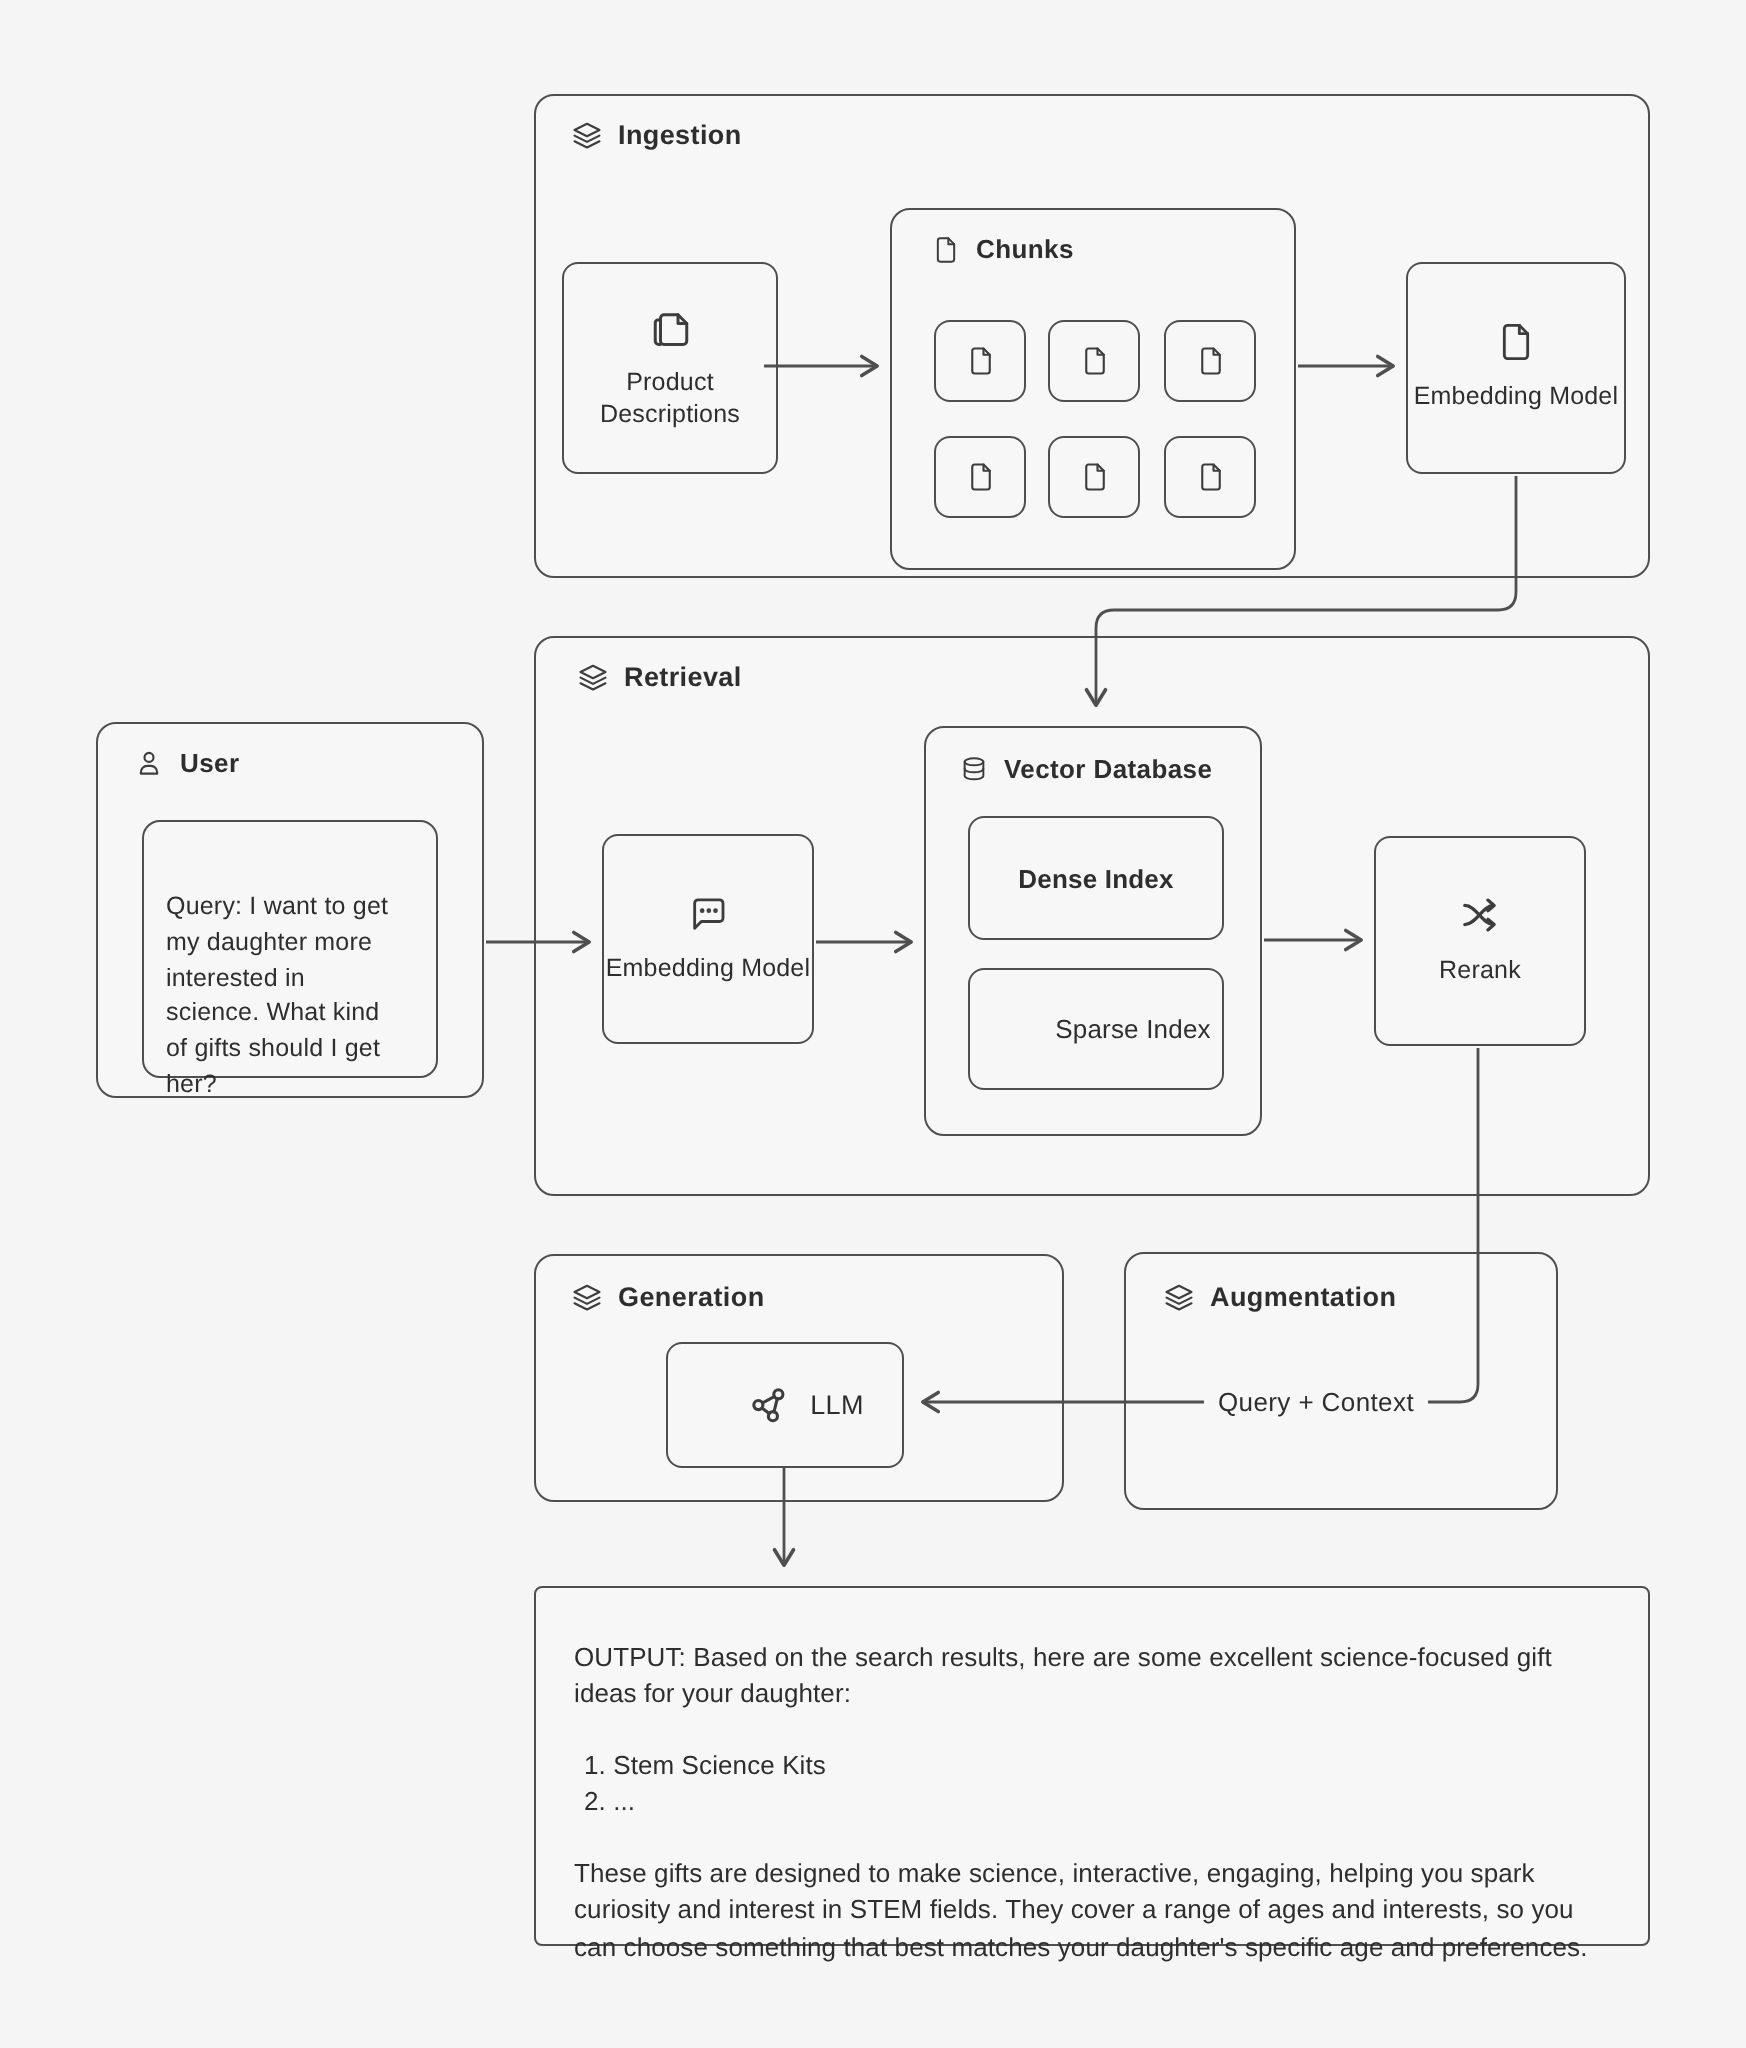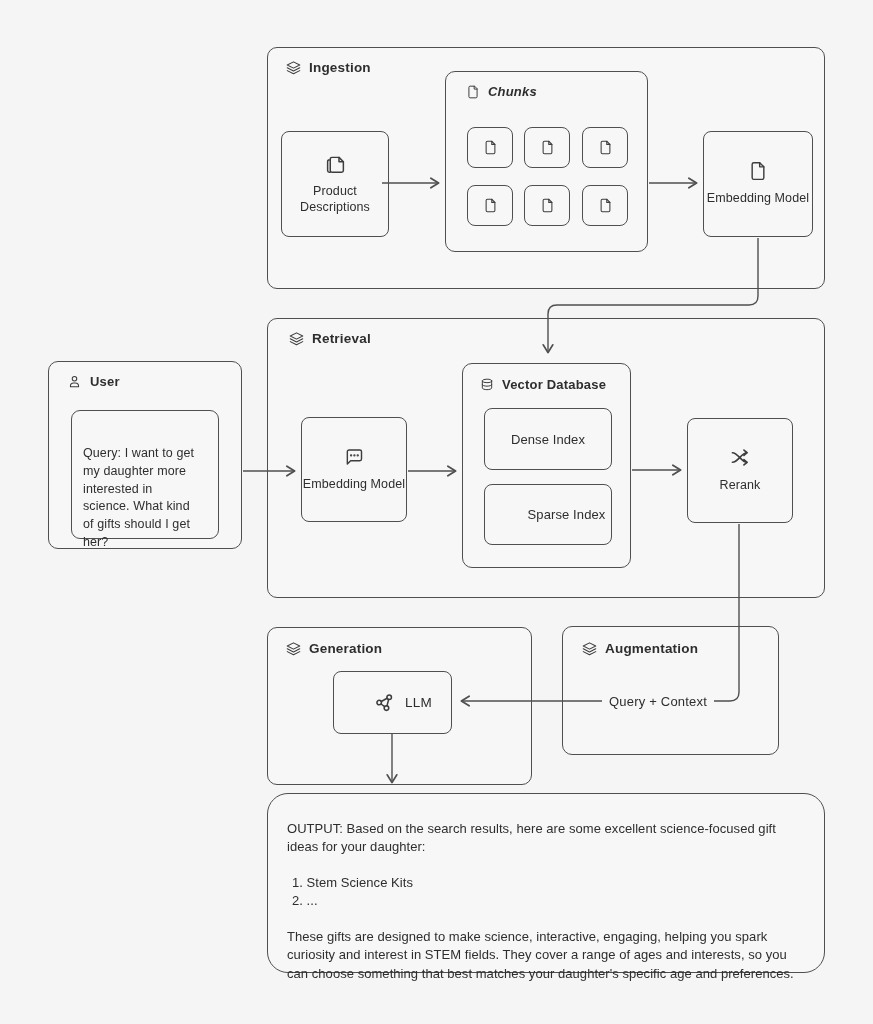--- a/index.html
+++ b/index.html
@@ -57,21 +57,21 @@
     display:flex;align-items:center;justify-content:center;gap:10px;
     font-size:13.5px;font-weight:500;letter-spacing:.2px;
   }
   .float-label{
     position:absolute;transform:translate(-50%,-50%);
     font-size:13px;font-weight:500;letter-spacing:.2px;white-space:nowrap;
     background:var(--fill);padding:0 4px;
   }
   .output-box{
     position:absolute;left:267px;top:793px;width:558px;height:180px;
-    border:1.4px solid var(--line);border-radius:21px;background:var(--fill);
+    border:1.4px solid var(--line);border-radius:4px;background:var(--fill);
     padding:26px 20px 12px 19px;
     font-size:13px;line-height:1.42;font-weight:500;letter-spacing:.05px;
   }
   .output-box .out-list{margin:17px 0 17px 5px;list-style:none;}
   svg.icon{display:block;stroke:#3d3d3d;fill:none;stroke-width:1.7;stroke-linecap:round;stroke-linejoin:round;}
   .wires{position:absolute;left:0;top:0;pointer-events:none;}
 </style>
 </head>
 <body>
 
@@ -134,21 +134,21 @@
     </div>
   </div>
 
   <div class="box inner node" style="left:281px;top:131px;width:108px;height:106px;">
     <svg class="icon" width="21" height="21">
         <use href="#i-copy"></use>
       </svg>
     <span class="label">Product Descriptions</span>
   </div>
 
-  <div class="box" style="left:445px;top:71px;width:203px;height:181px;font-style:italic;">
+  <div class="box" style="left:445px;top:104px;width:203px;height:181px;">
     <div class="mini-header" style="left:20px;top:12px;">
       <svg class="icon" width="14" height="14">
           <use href="#i-file"></use>
         </svg>
       <span>Chunks</span>
     </div>
     <div class="chunk" style="left:21px;top:55px;">
         <svg class="icon" width="15" height="15">
           <use href="#i-file"></use>
         </svg>
@@ -215,36 +215,36 @@
     <span class="label">Embedding Model</span>
   </div>
 
   <div class="box" style="left:462px;top:363px;width:169px;height:205px;">
     <div class="mini-header" style="left:17px;top:13px;">
       <svg class="icon" width="14" height="14">
           <use href="#i-database"></use>
         </svg>
       <span>Vector Database</span>
     </div>
-    <div class="index-box" style="left:21px;top:44px;width:128px;height:62px;">
+    <div class="index-box" style="left:21px;top:44px;width:128px;height:62px;font-weight:bold;">
       <span>Dense Index</span>
     </div>
     <div class="index-box" style="left:21px;top:120px;width:128px;height:61px;padding-left:37px;">
       <span>Sparse Index</span>
     </div>
   </div>
 
   <div class="box inner node" style="left:687px;top:418px;width:106px;height:105px;">
     <svg class="icon" width="21" height="21">
         <use href="#i-shuffle"></use>
       </svg>
     <span class="label">Rerank</span>
   </div>
 
-  <div class="box" style="left:267px;top:627px;width:265px;height:158px;">
+  <div class="box" style="left:267px;top:627px;width:265px;height:124px;">
     <div class="section-header" style="left:18px;top:13px;">
       <svg class="icon" width="15" height="15">
           <use href="#i-layers"></use>
         </svg>
       <span>Generation</span>
     </div>
     <div class="box inner llm-node" style="left:65px;top:43px;width:119px;height:63px;padding-left:22px;">
       <svg class="icon" width="20" height="20">
           <use href="#i-share"></use>
         </svg>

